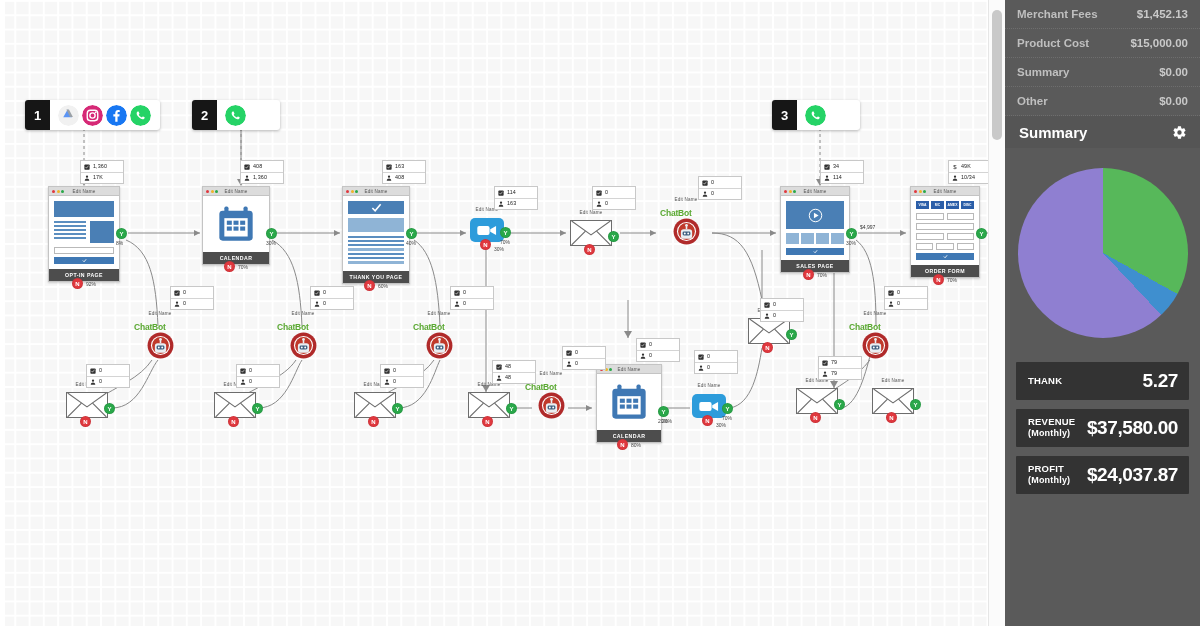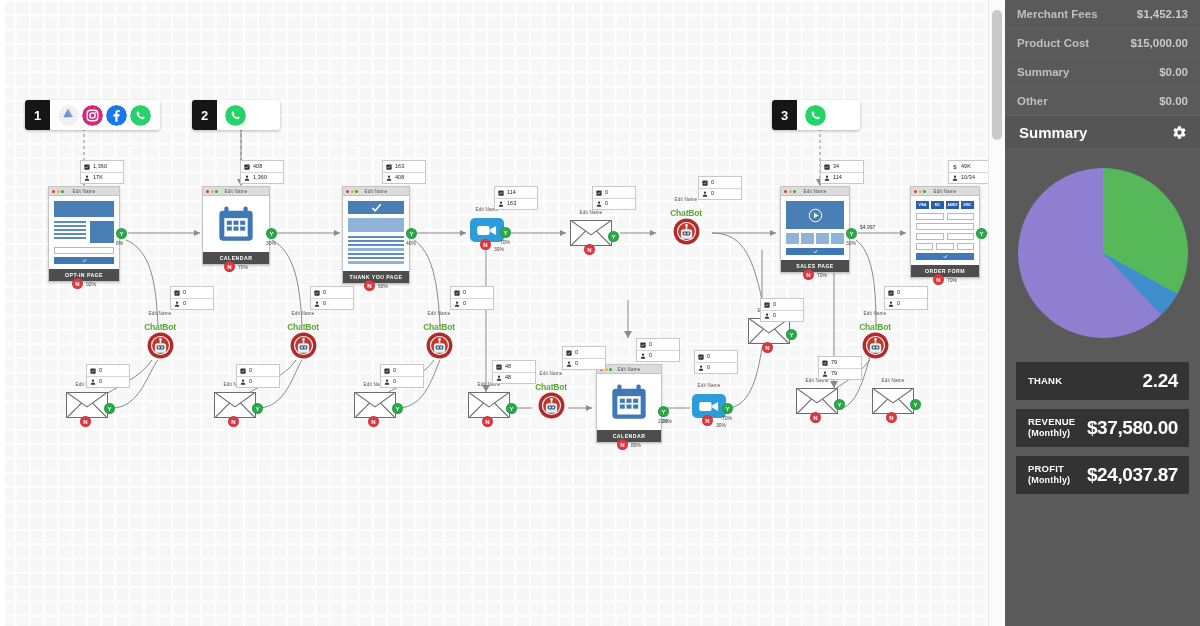--- a/index.html
+++ b/index.html
@@ -109,21 +109,21 @@
   .badge.y{ background:#2aa84a; }
   .badge.n{ background:#e0383e; }
   .pct{
     position:absolute; font-size:5px; color:#444; z-index:25; white-space:nowrap;
   }
   .money{
     position:absolute; font-size:5px; color:#333; z-index:25; white-space:nowrap;
   }
 
   
-  .chatbot{ position:absolute; z-index:15; text-align:center; width:52px; }
+  .chatbot{ position:absolute; z-index:15; text-align:left; width:52px; }
   .chatbot .cbtext{
     font-size:8.5px; font-weight:bold; color:#5aa832;
     letter-spacing:-.2px; margin-bottom:0px;
   }
   .chatbot .cbicon{ width:27px; height:27px; margin:0 auto; display:block; }
 
   
   .envelope{
     position:absolute; z-index:15; width:42px; height:26px;
     border:1.2px solid #6d6d6d; background:#fff;
@@ -1056,21 +1056,21 @@
     </svg>
   </div>
 
   <div class="piewrap">
     <div class="pie" id="pie" style="background: conic-gradient(rgb(87, 184, 90) 0deg, rgb(87, 184, 90) 118.8deg, rgb(63, 143, 207) 118.8deg, rgb(63, 143, 207) 136.8deg, rgb(143, 127, 209) 136.8deg, rgb(143, 127, 209) 360deg);"></div>
   </div>
 
   <div class="metrics" id="metrics">
       <div class="metric">
         <div class="mk"><span>THANK</span></div>
-        <div class="mv">2.24</div>
+        <div class="mv">5.27</div>
       </div>
       <div class="metric">
         <div class="mk"><span>REVENUE</span><br><span class="sub">(Monthly)</span></div>
         <div class="mv">$37,580.00</div>
       </div>
       <div class="metric">
         <div class="mk"><span>PROFIT</span><br><span class="sub">(Monthly)</span></div>
         <div class="mv">$24,037.87</div>
       </div>
     </div>

